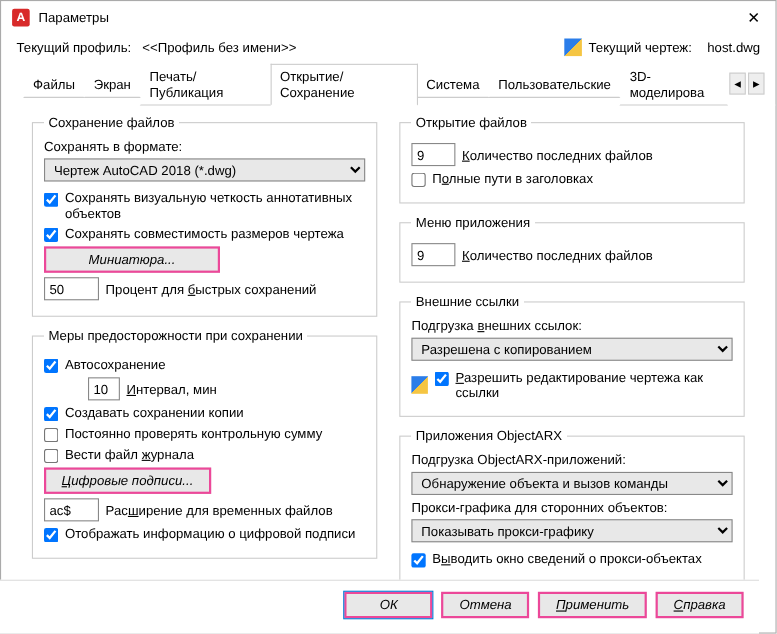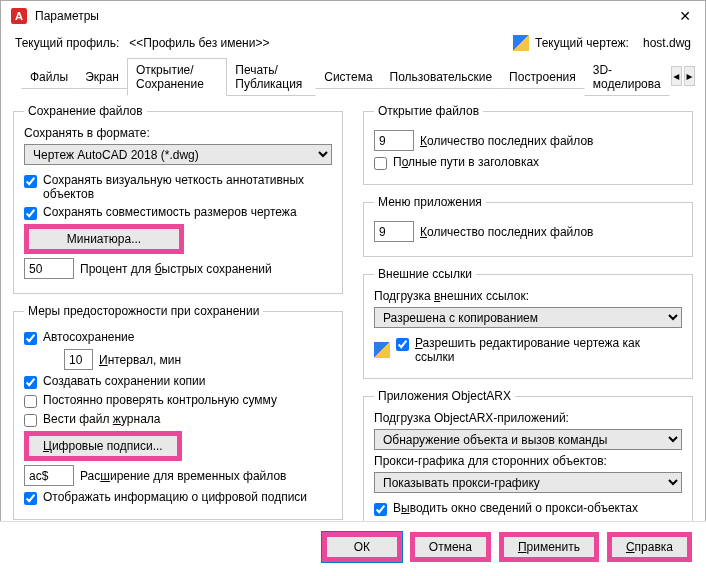--- a/index.html
+++ b/index.html
@@ -7,32 +7,32 @@
 .titlebar { display: flex; align-items: center; padding: 6px 10px; height: 30px; }
 .titlebar .logo { width: 16px; height: 16px; background: #d82a2a; border-radius: 2px; display:flex; align-items:center; justify-content:center; color:#fff; font-weight:bold; font-size:11px; }
 .titlebar .title { margin-left: 8px; font-size: 12px; }
 .titlebar .close { margin-left: auto; font-size: 14px; padding: 0 4px; cursor: default; }
 .profile-row { display: flex; align-items: center; padding: 4px 14px 6px 14px; }
 .profile-row .gap { flex: 1; }
 .tabstrip { display: flex; align-items: center; padding: 0 10px; border-bottom: 1px solid #fff; margin-left: 10px; }
 .tab { padding: 4px 8px; border: 1px solid #ccc; border-bottom: 1px solid #fff; background: #fff; position: relative; top: 1px; margin-right: -1px; cursor: default; }
 .tab.inactive { border: 1px solid transparent; border-bottom: 1px solid #ccc; background: transparent; }
 .tab-arrow { border: 1px solid #ccc; width: 16px; height: 20px; display:flex; align-items:center; justify-content:center; margin-left:2px; background:#eee; }
-.content { display: flex; padding: 8px 12px; gap: 20px; }
+.content { display: flex; padding: 8px 28px; gap: 20px; }
 .col { flex: 1; }
 fieldset { border: 1px solid #ccc; padding: 8px 10px 10px 10px; margin-bottom: 10px; }
 legend { padding: 0 4px; }
 .row { display: flex; align-items: center; margin: 4px 0; gap: 6px; }
 label.ck { display: flex; align-items: flex-start; gap: 6px; margin: 4px 0; }
 label.ck input { margin-top: 2px; }
 select, input.txt { border: 1px solid #888; background: #fff; padding: 2px 4px; height: 21px; }
 select { background: #e8e8e8; }
-.btn { border: 5px solid #ec4899; background: #e8e8e8; padding: 3px 14px; cursor: default; }
+.btn { border: 2px solid #ec4899; background: #e8e8e8; padding: 3px 14px; cursor: default; font-style: italic; }
 .btn.wide { min-width: 160px; text-align:center; }
-.buttons { position: absolute; bottom: 0; left: 0; right: 0; padding: 10px 14px 14px; display: flex; justify-content: flex-end; gap: 8px; border-top: 1px solid #ddd; background:#fff;align-items:flex-end; }
+.buttons { position: absolute; bottom: 0; left: 0; right: 16px; padding: 10px 14px 14px; display: flex; justify-content: flex-end; gap: 8px; border-top: 1px solid #ddd; background:#fff;align-items:flex-end; }
 .buttons .btn { min-width: 80px; text-align:center; }
 .buttons .btn.primary { outline: 1px solid #0078d7; }
 .underline-letter { text-decoration: underline; }
 .small-icon { width:16px; height:16px; display:inline-block; }
 .icon-dwg { background: linear-gradient(135deg,#2b7de9 50%,#f5c542 50%); }
 </style>
 </head>
 <body>
 
 <div class="titlebar">
@@ -46,25 +46,24 @@
   <span style="margin-left:10px">&lt;&lt;Профиль без имени&gt;&gt;</span>
   <span class="gap"></span>
   <span class="small-icon icon-dwg"></span>
   <span style="margin-left:6px">Текущий чертеж:</span>
   <span style="margin-left:14px">host.dwg</span>
 </div>
 
 <div class="tabstrip">
   <div class="tab inactive">Файлы</div>
   <div class="tab inactive">Экран</div>
+  <div class="tab inactive">Печать/Публикация</div>
   <div class="tab">Открытие/Сохранение</div>
-  <div class="tab inactive">Печать/Публикация</div>
   <div class="tab inactive">Система</div>
   <div class="tab inactive">Пользовательские</div>
-  <div class="tab inactive">Построения</div>
   <div class="tab inactive">3D-моделирова</div>
   <div class="tab-arrow">◂</div>
   <div class="tab-arrow">▸</div>
 </div>
 
 <div class="content">
   <div class="col">
     <fieldset>
       <legend>Сохранение файлов</legend>
       <div>Сохранять в формате:</div>

